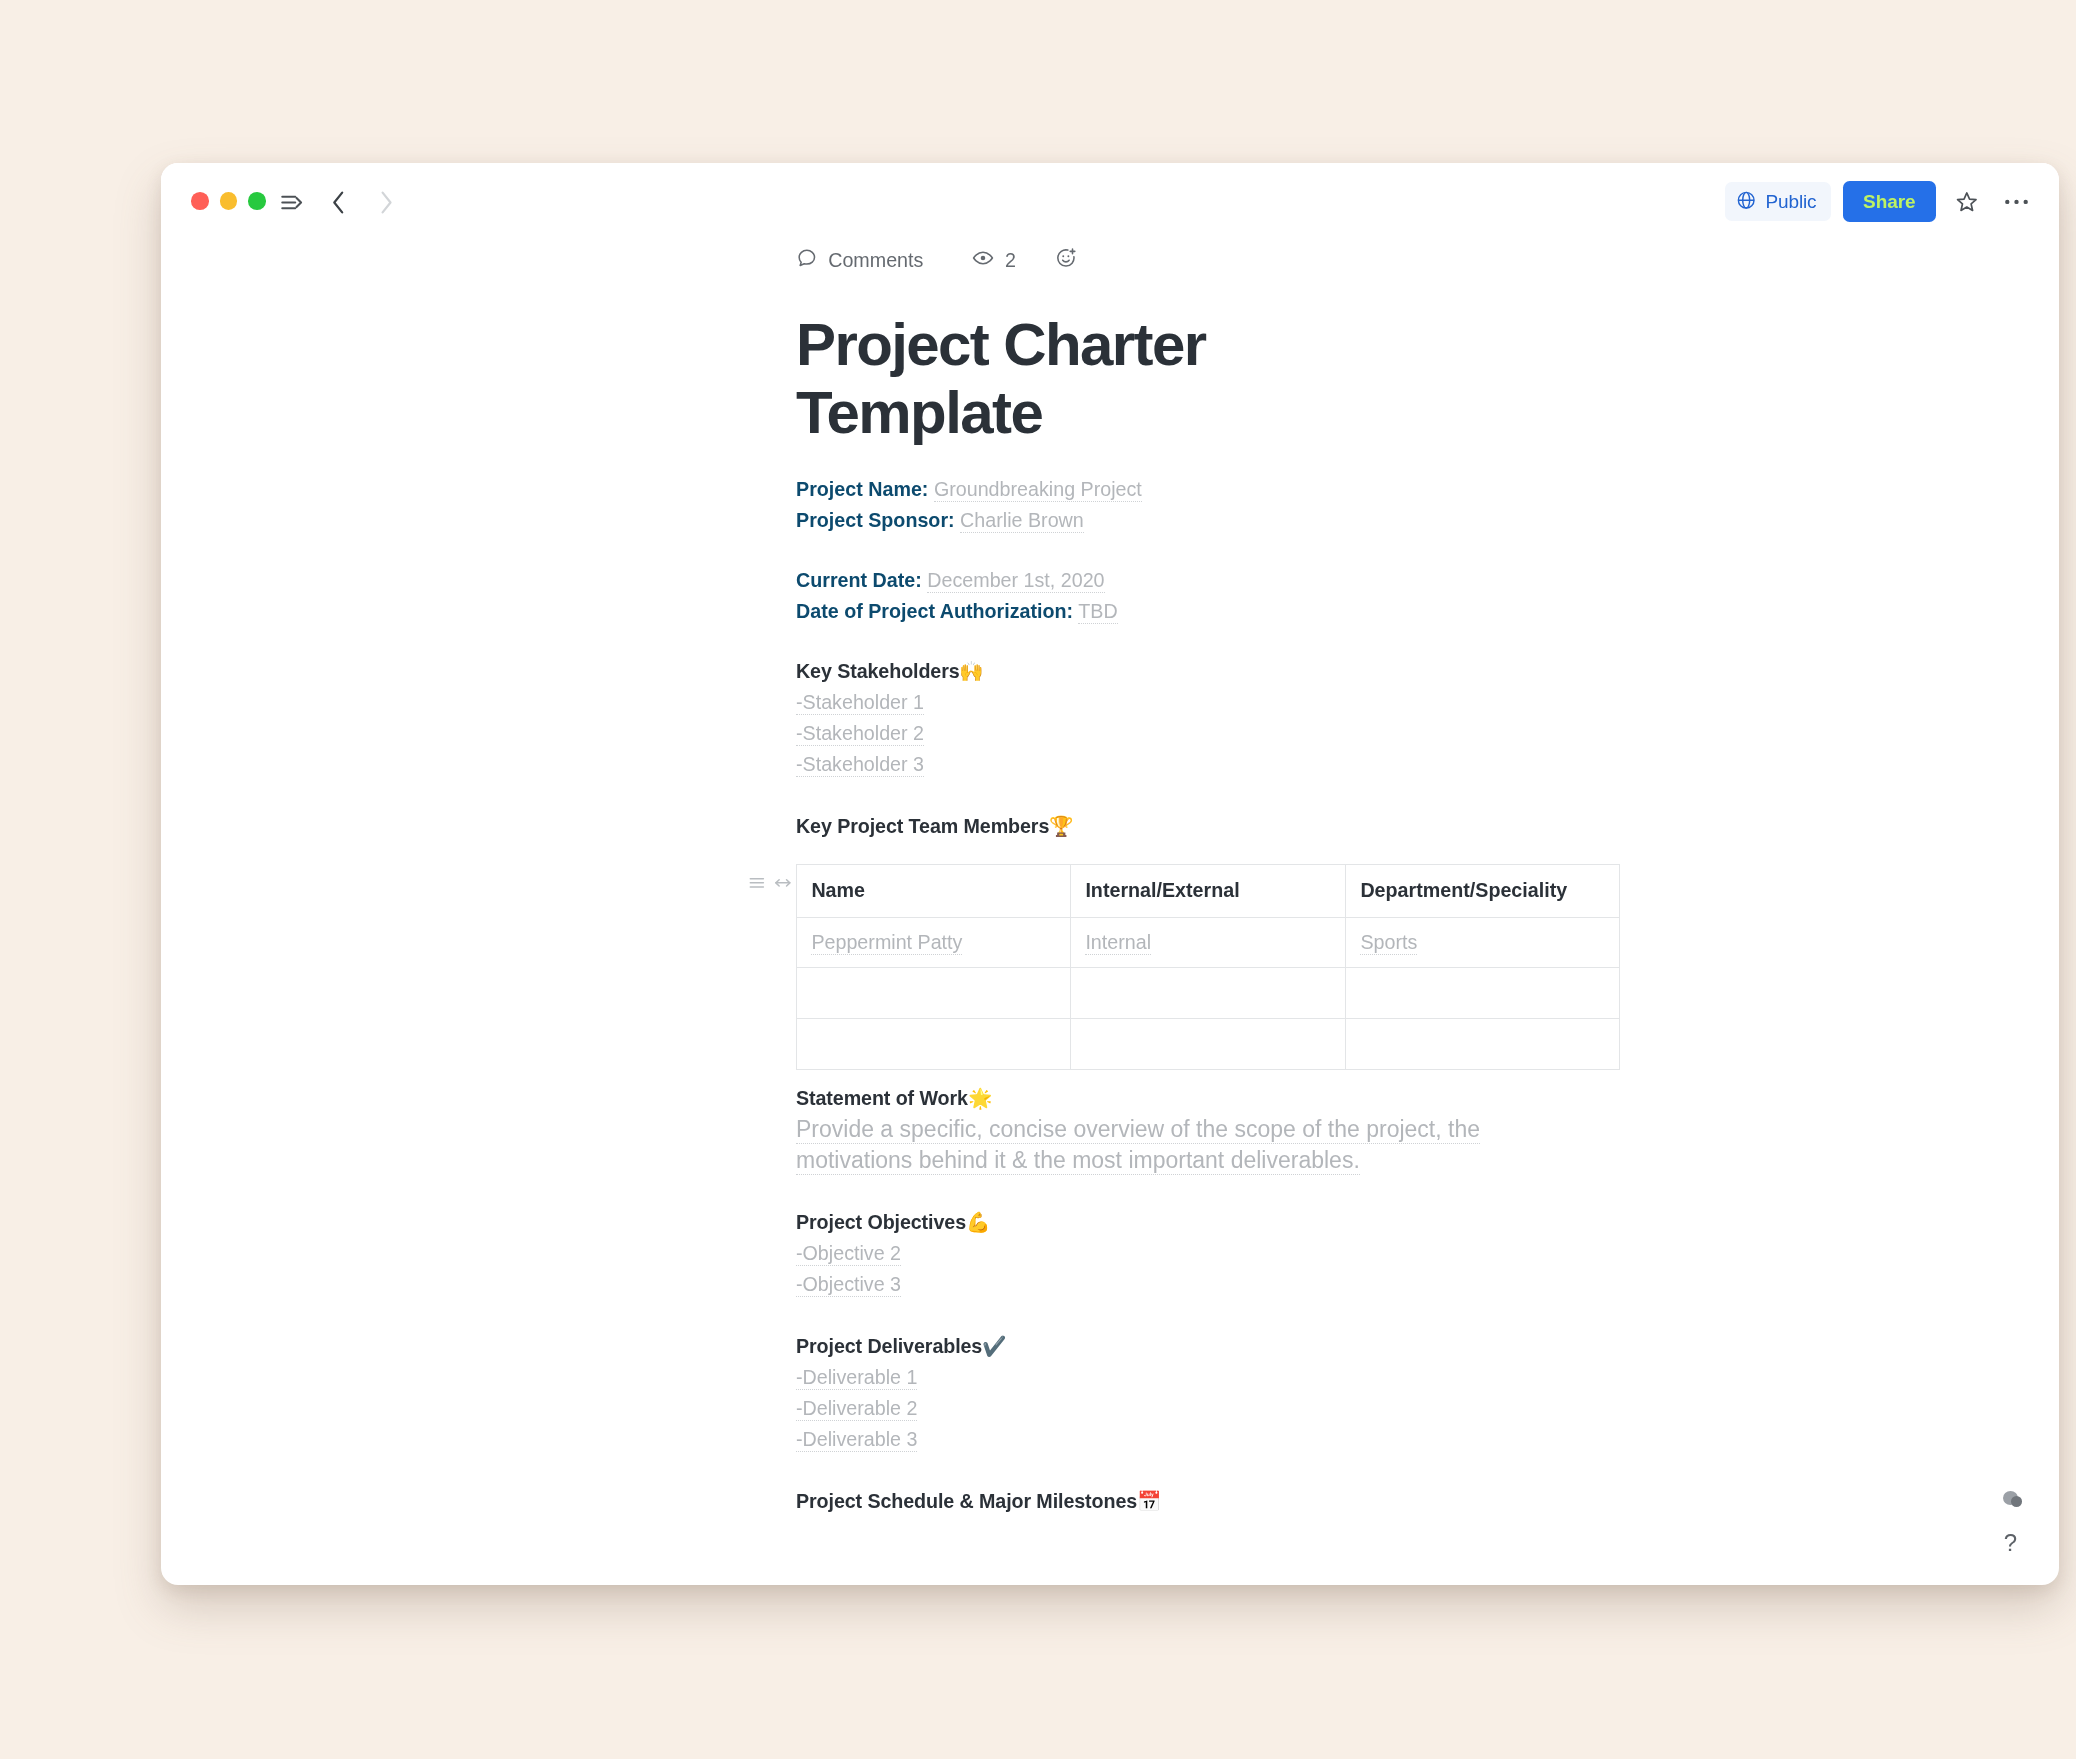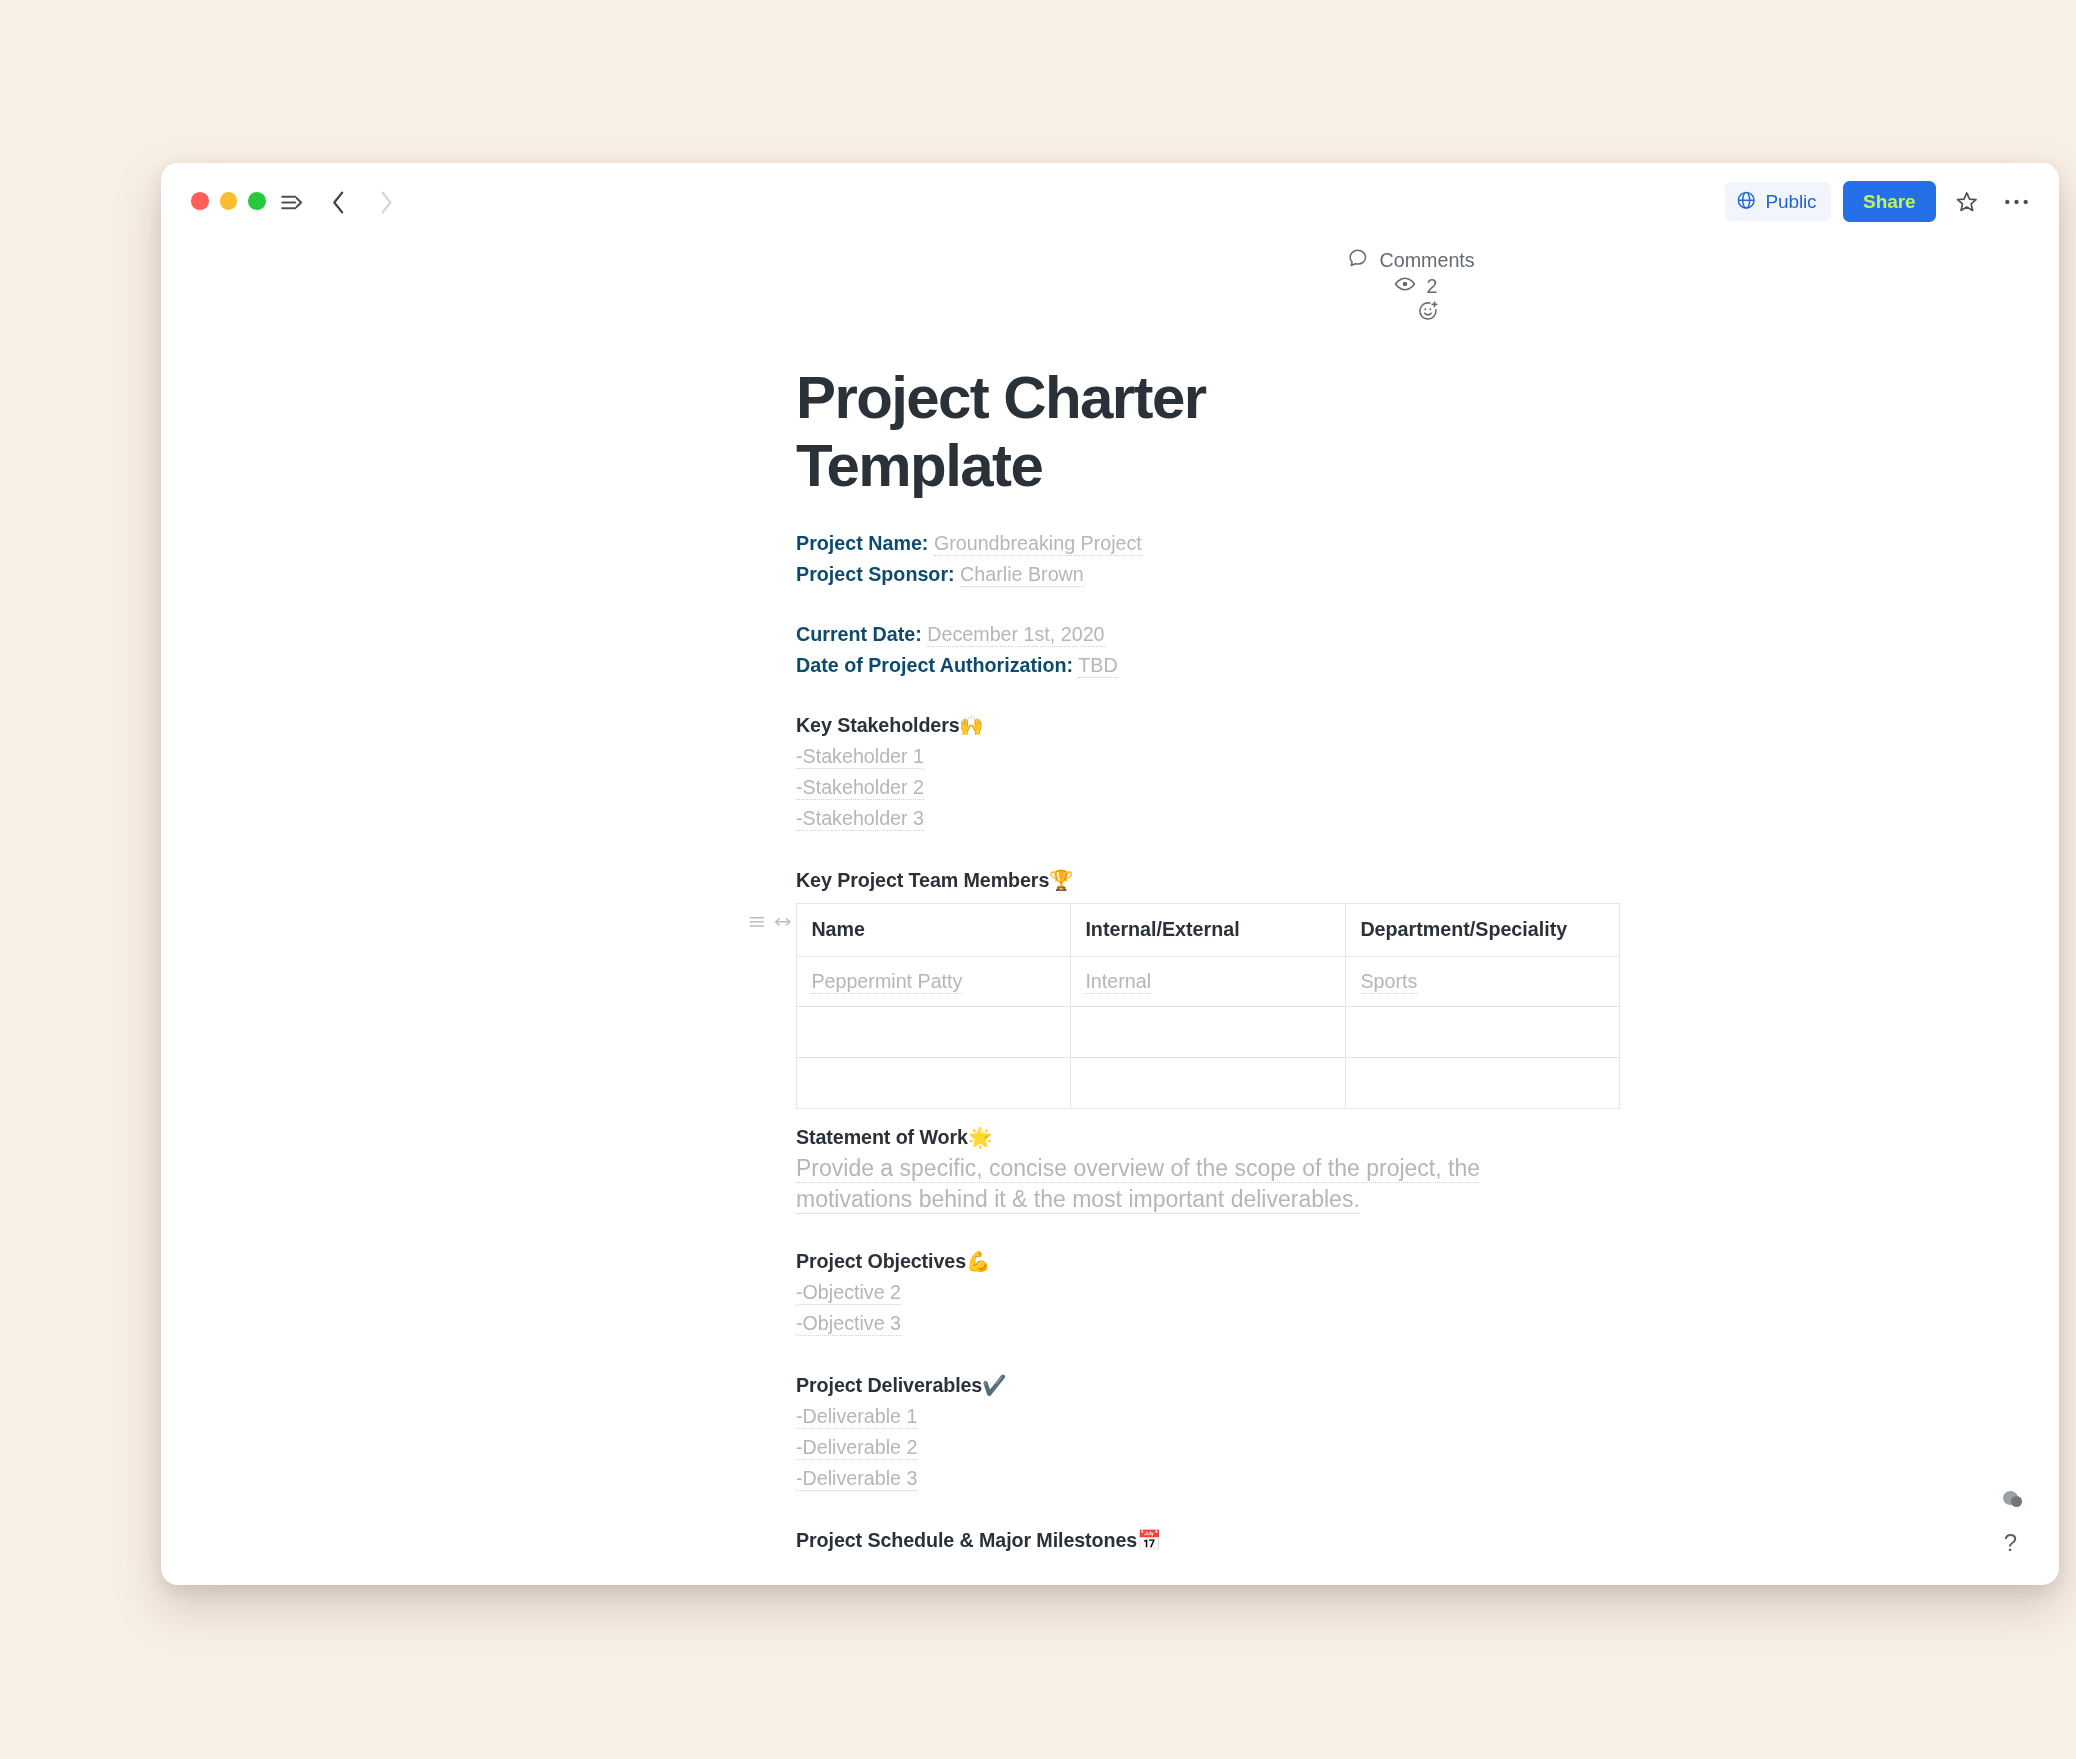--- a/index.html
+++ b/index.html
@@ -122,23 +122,22 @@
   .doc {
     position: relative;
     padding-left: 635px;
     padding-top: 11.8px;
     height: calc(100% - 72px);
   }
 
   .meta-bar {
     display: flex;
     align-items: center;
-    gap: 0;
+    gap: 16px;
     margin-bottom: 37px;
-    flex-direction: column;
   }
   .meta-item {
     display: flex;
     align-items: center;
     gap: 10.5px;
     color: #656a70;
     font-size: 19.7px;
   }
   .meta-item.comments { margin-right: 33px; }
   .meta-item.views    { margin-right: 23.6px; }
@@ -183,21 +182,21 @@
   .emoji { font-family: "DejaVu Sans", sans-serif; }
 
   .list-line {
     font-size: 19.7px;
     line-height: 31px;
   }
 
   
   .table-wrap {
     position: relative;
-    margin-top: 7px;
+    margin-top: 22px;
     margin-bottom: 13px;
     width: 797px;
   }
   .tbl-handles {
     position: absolute;
     left: -49px;
     top: 9.2px;
     display: flex;
     align-items: center;
     gap: 5.9px;

